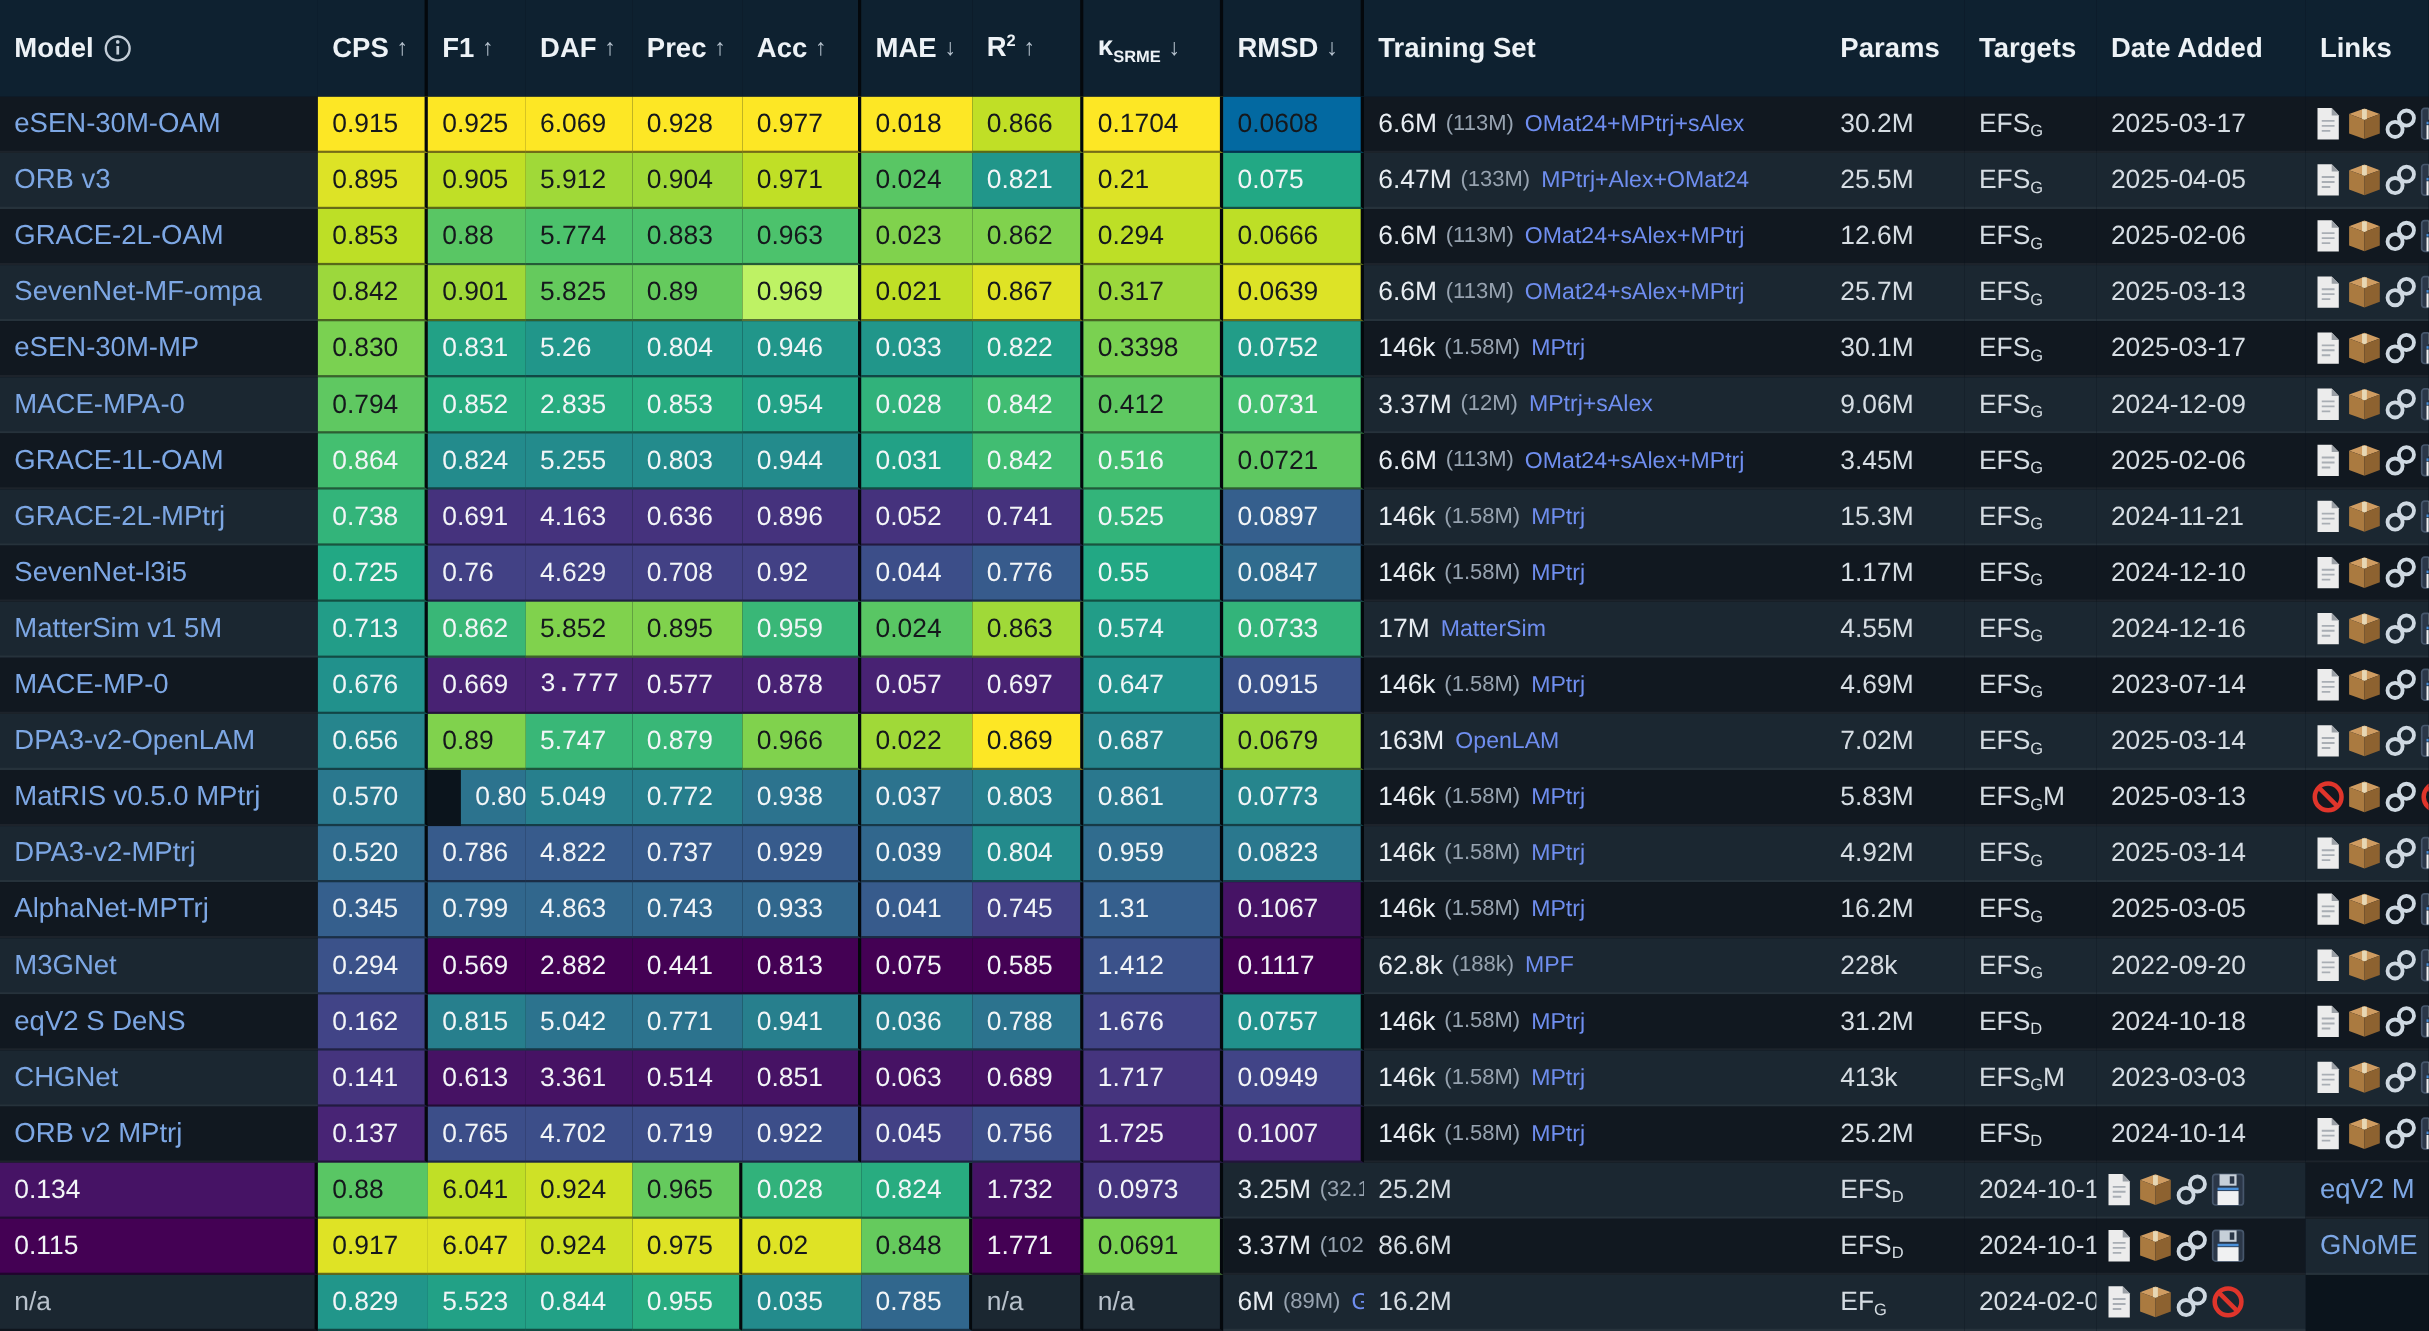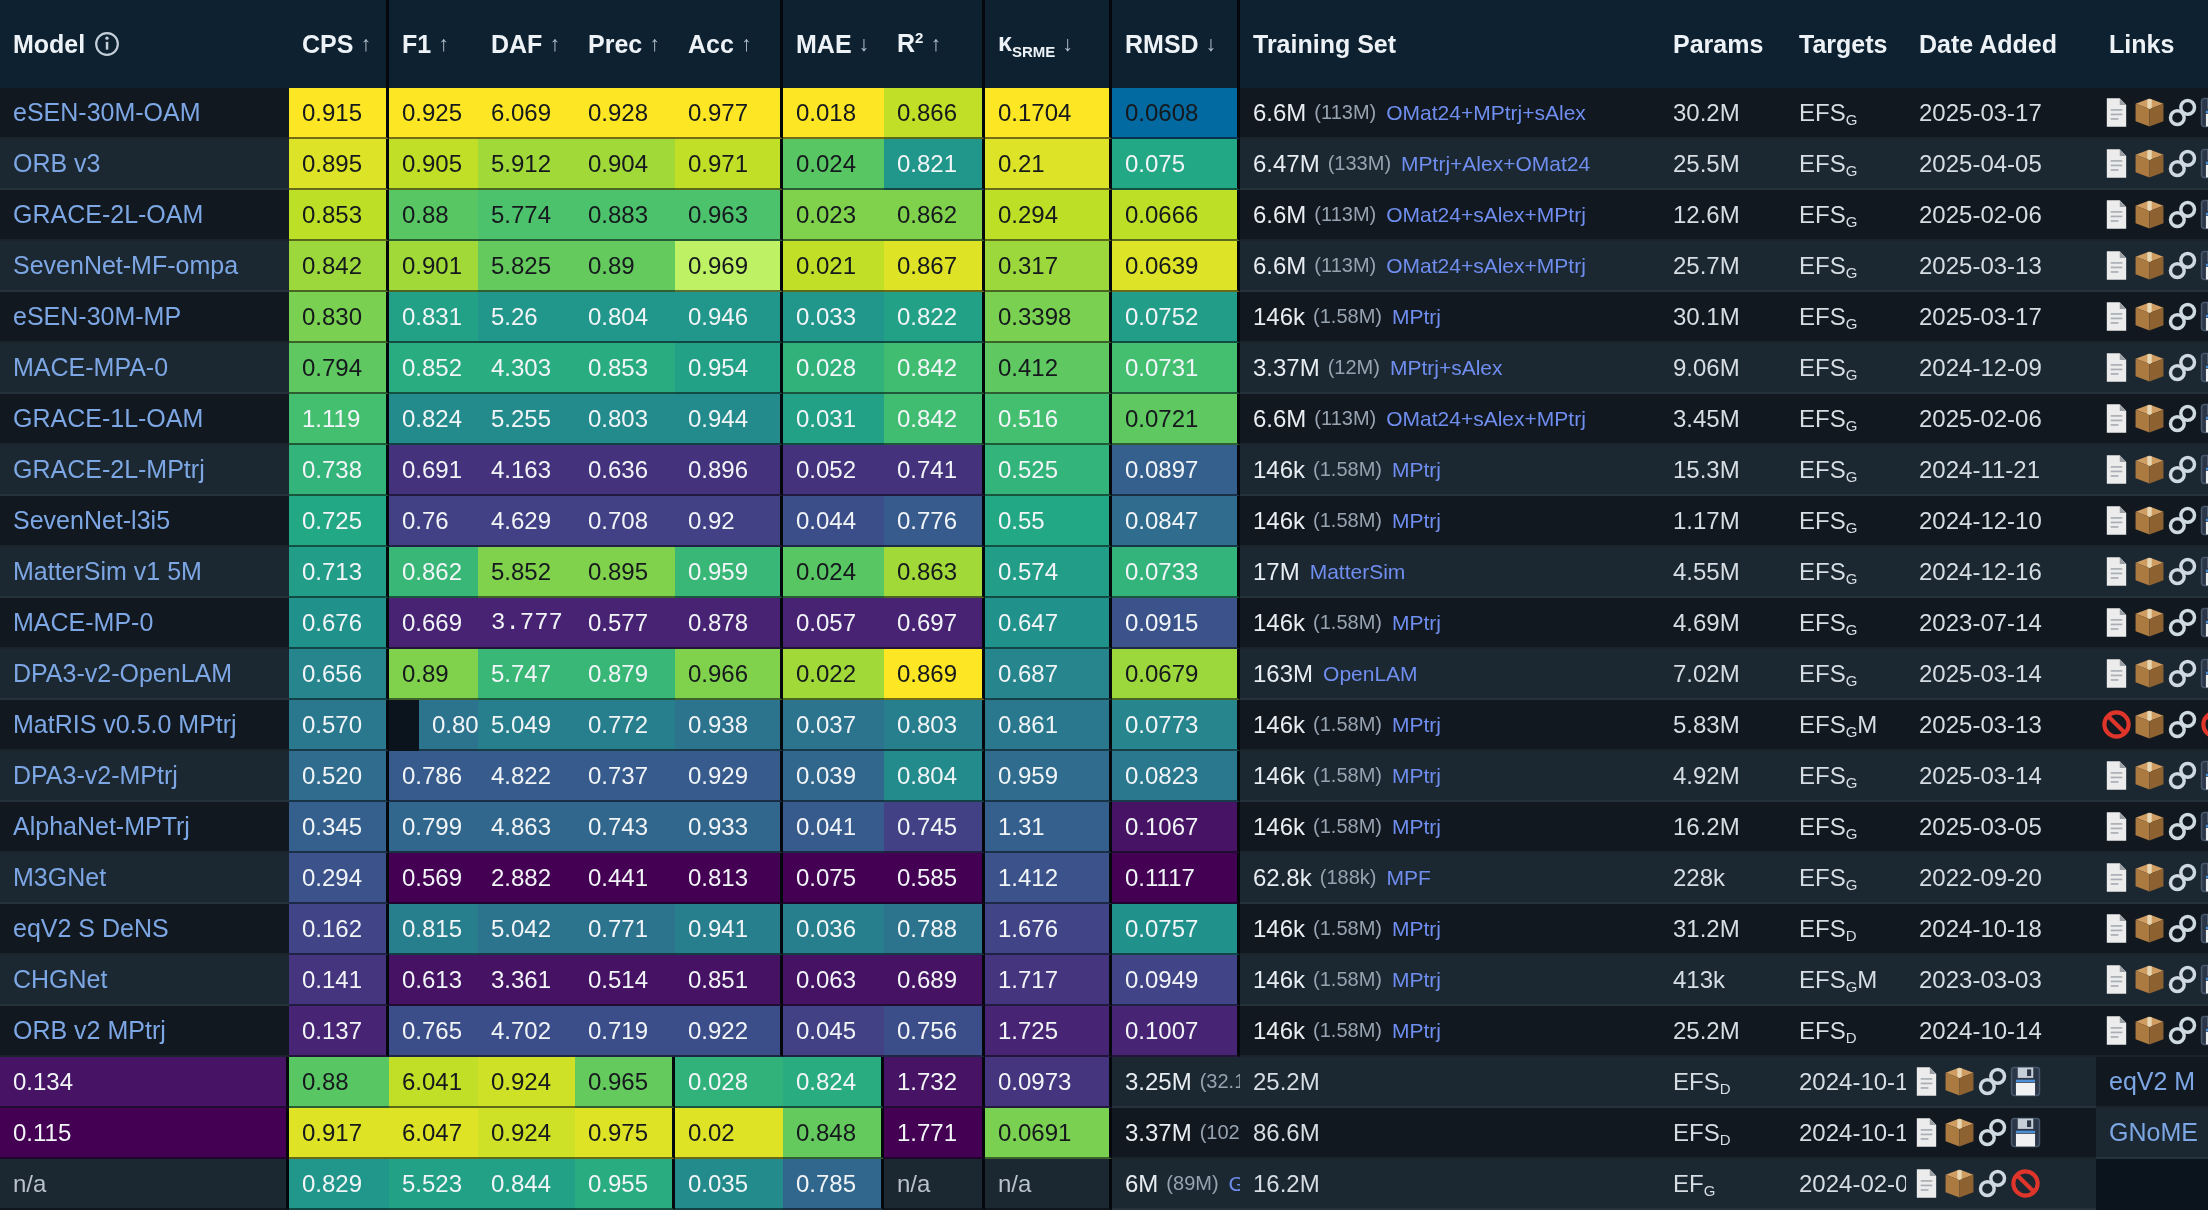--- a/index.html
+++ b/index.html
@@ -394,21 +394,21 @@
           <rect x="4.6" y="13" width="14.8" height="9.8" fill="#f0f1f2"></rect>
           <rect x="4.6" y="10.6" width="14.8" height="1.8" fill="#4a90d9"></rect>
         </svg>
       </span>
     </div>
     <div class="c bodycell even">
       <span class="model-link">MACE-MPA-0</span>
     </div>
     <div class="c bodycell sep heat" style="background: rgb(95, 200, 97);">0.794</div>
     <div class="c bodycell heat lighttext" style="background: rgb(40, 172, 128);">0.852</div>
-    <div class="c bodycell heat lighttext" style="background: rgb(40, 172, 128);">4.303</div>
+    <div class="c bodycell heat lighttext" style="background: rgb(40, 172, 128);">2.835</div>
     <div class="c bodycell heat lighttext" style="background: rgb(40, 172, 128);">0.853</div>
     <div class="c bodycell sep heat lighttext" style="background: rgb(34, 161, 134);">0.954</div>
     <div class="c bodycell heat lighttext" style="background: rgb(49, 178, 123);">0.028</div>
     <div class="c bodycell sep heat lighttext" style="background: rgb(65, 189, 114);">0.842</div>
     <div class="c bodycell sep heat" style="background: rgb(95, 200, 97);">0.412</div>
     <div class="c bodycell sep heat lighttext" style="background: rgb(68, 191, 112);">0.0731</div>
     <div class="c bodycell even">
       <span class="train-size">3.37M</span>
       <span class="train-full">(12M)</span>
       <span class="train-links">MPtrj+sAlex</span>
@@ -451,21 +451,21 @@
           <rect x="6" y="1.2" width="12" height="8" fill="#c6cfd8"></rect>
           <rect x="13.2" y="2.6" width="3.2" height="5.2" fill="#2b3748"></rect>
           <rect x="4.6" y="13" width="14.8" height="9.8" fill="#f0f1f2"></rect>
           <rect x="4.6" y="10.6" width="14.8" height="1.8" fill="#4a90d9"></rect>
         </svg>
       </span>
     </div>
     <div class="c bodycell odd">
       <span class="model-link">GRACE-1L-OAM</span>
     </div>
-    <div class="c bodycell sep heat lighttext" style="background: rgb(68, 191, 112);">1.119</div>
+    <div class="c bodycell sep heat lighttext" style="background: rgb(68, 191, 112);">0.864</div>
     <div class="c bodycell heat lighttext" style="background: rgb(35, 139, 140);">0.824</div>
     <div class="c bodycell heat lighttext" style="background: rgb(35, 139, 140);">5.255</div>
     <div class="c bodycell heat lighttext" style="background: rgb(35, 139, 140);">0.803</div>
     <div class="c bodycell sep heat lighttext" style="background: rgb(35, 139, 140);">0.944</div>
     <div class="c bodycell heat lighttext" style="background: rgb(34, 161, 134);">0.031</div>
     <div class="c bodycell sep heat lighttext" style="background: rgb(65, 189, 114);">0.842</div>
     <div class="c bodycell sep heat lighttext" style="background: rgb(68, 191, 112);">0.516</div>
     <div class="c bodycell sep heat" style="background: rgb(95, 200, 97);">0.0721</div>
     <div class="c bodycell odd">
       <span class="train-size">6.6M</span>

